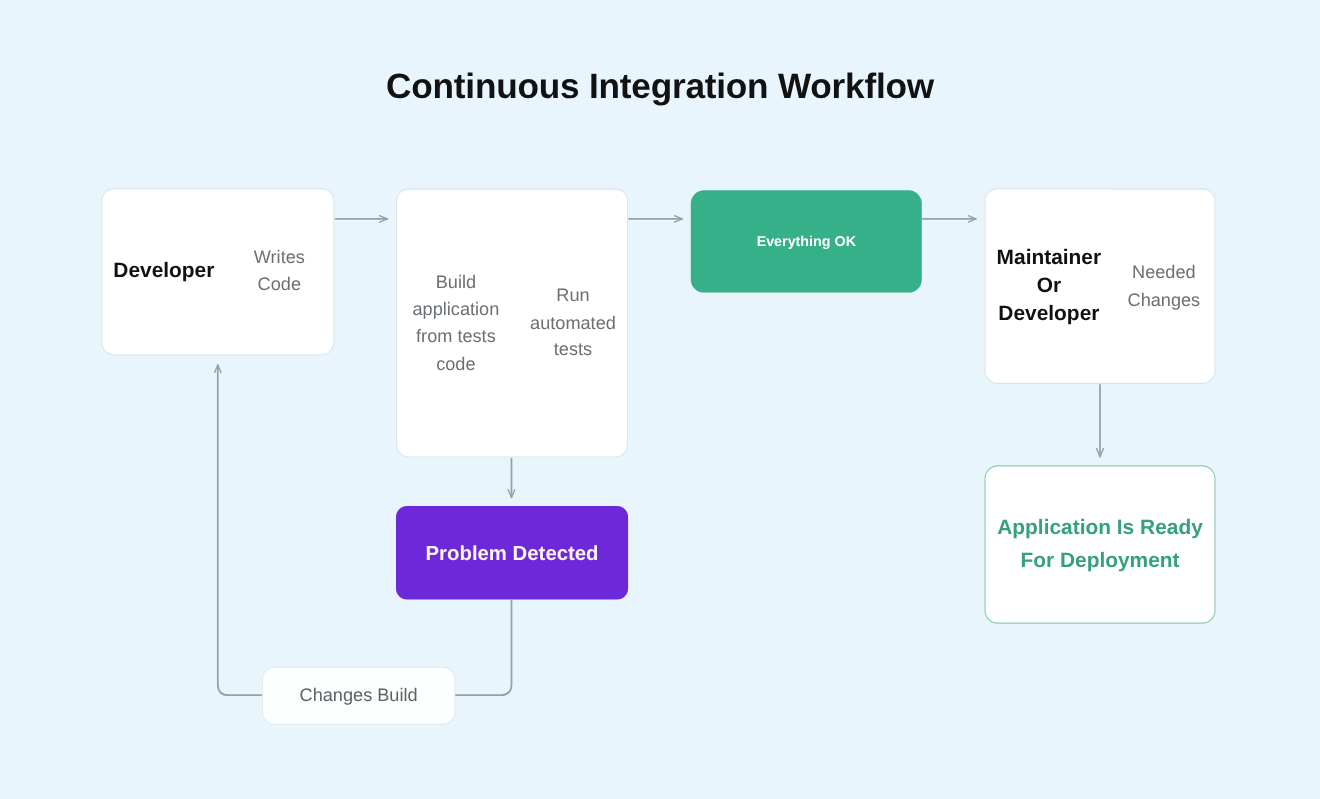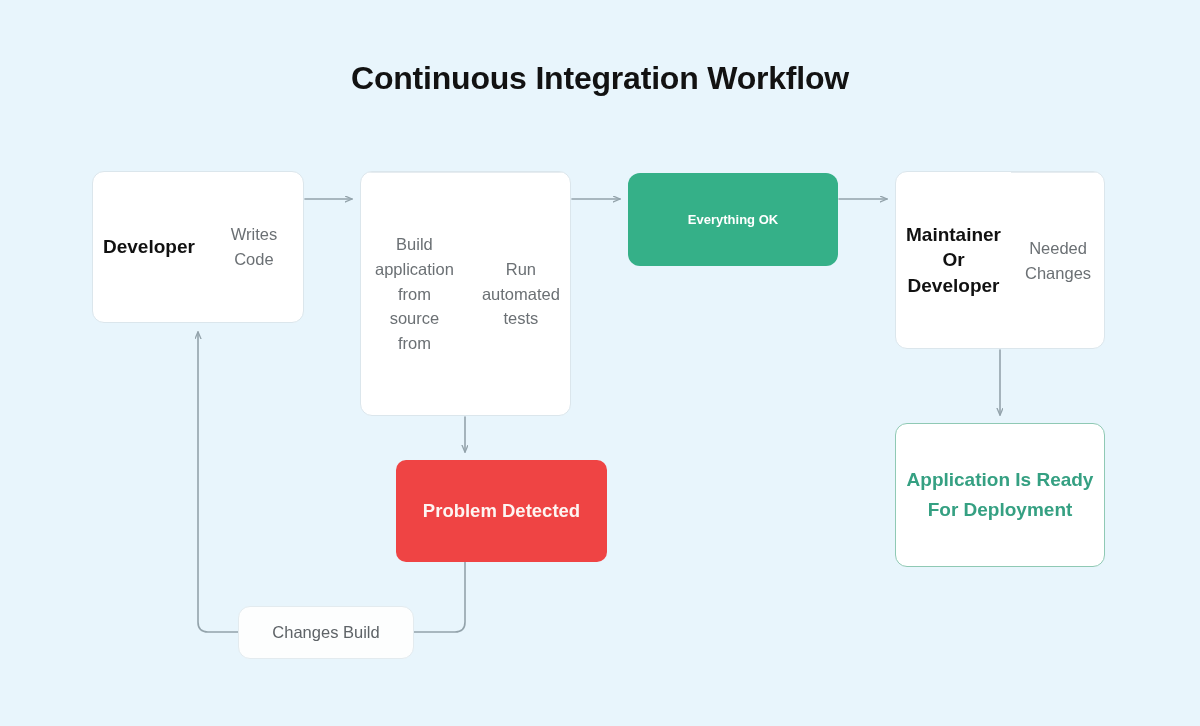--- a/index.html
+++ b/index.html
@@ -84,23 +84,23 @@
     left: 628px; top: 173px; width: 210px; height: 93px;
     background: #35b088; border: none; border-radius: 12px;
     align-items: center; justify-content: center;
   }
   #node-everything-ok .pill-label {
     color: #ffffff; font-weight: bold; font-size: 13px;
     text-align: center; width: 100%;
   }
   #node-maintainer { left: 895px; top: 171px; width: 210px; height: 178px; }
   #node-problem {
-    left: 360px; top: 460px; width: 211px; height: 102px;
-    background: #ef4444; border: none; border-radius: 10px;
-    align-items: center; justify-content: center; margin-left: 36px;
+    left: 360px; top: 460px; width: 211px; height: 85px;
+    background: #6d28d9; border: none; border-radius: 10px;
+    align-items: center; justify-content: center;
   }
   #node-problem .pill-label {
     color: #fdf5f2; font-weight: bold; font-size: 18.5px;
     text-align: center; width: 100%;
   }
   #node-app-ready {
     left: 895px; top: 423px; width: 210px; height: 144px;
     background: #ffffff; border: 1px solid #8fc9b4; border-radius: 12px;
     align-items: center; justify-content: center;
   }
@@ -146,21 +146,21 @@
       <path d="M465,546 L465,622 Q465,632 455,632 L208,632 Q198,632 198,622 L198,332" marker-end="url(#arrowhead)"></path>
     </g>
   </svg>
 
   <div class="node" id="node-developer">
     <div class="node-title">Developer</div>
     <div class="node-row" style="border-top:none;">Writes Code</div>
   </div>
 
   <div class="node" id="node-ci-tool">
-    <div class="node-row">Build application from source from</div>
+    <div class="node-row">Build application from tests code</div>
     <div class="node-row">Run automated tests</div>
   </div>
 
   <div class="node" id="node-everything-ok">
     <div class="pill-label">Everything OK</div>
   </div>
 
   <div class="node" id="node-maintainer">
     <div class="node-title">Maintainer Or Developer</div>
     <div class="node-row">Needed Changes</div>

